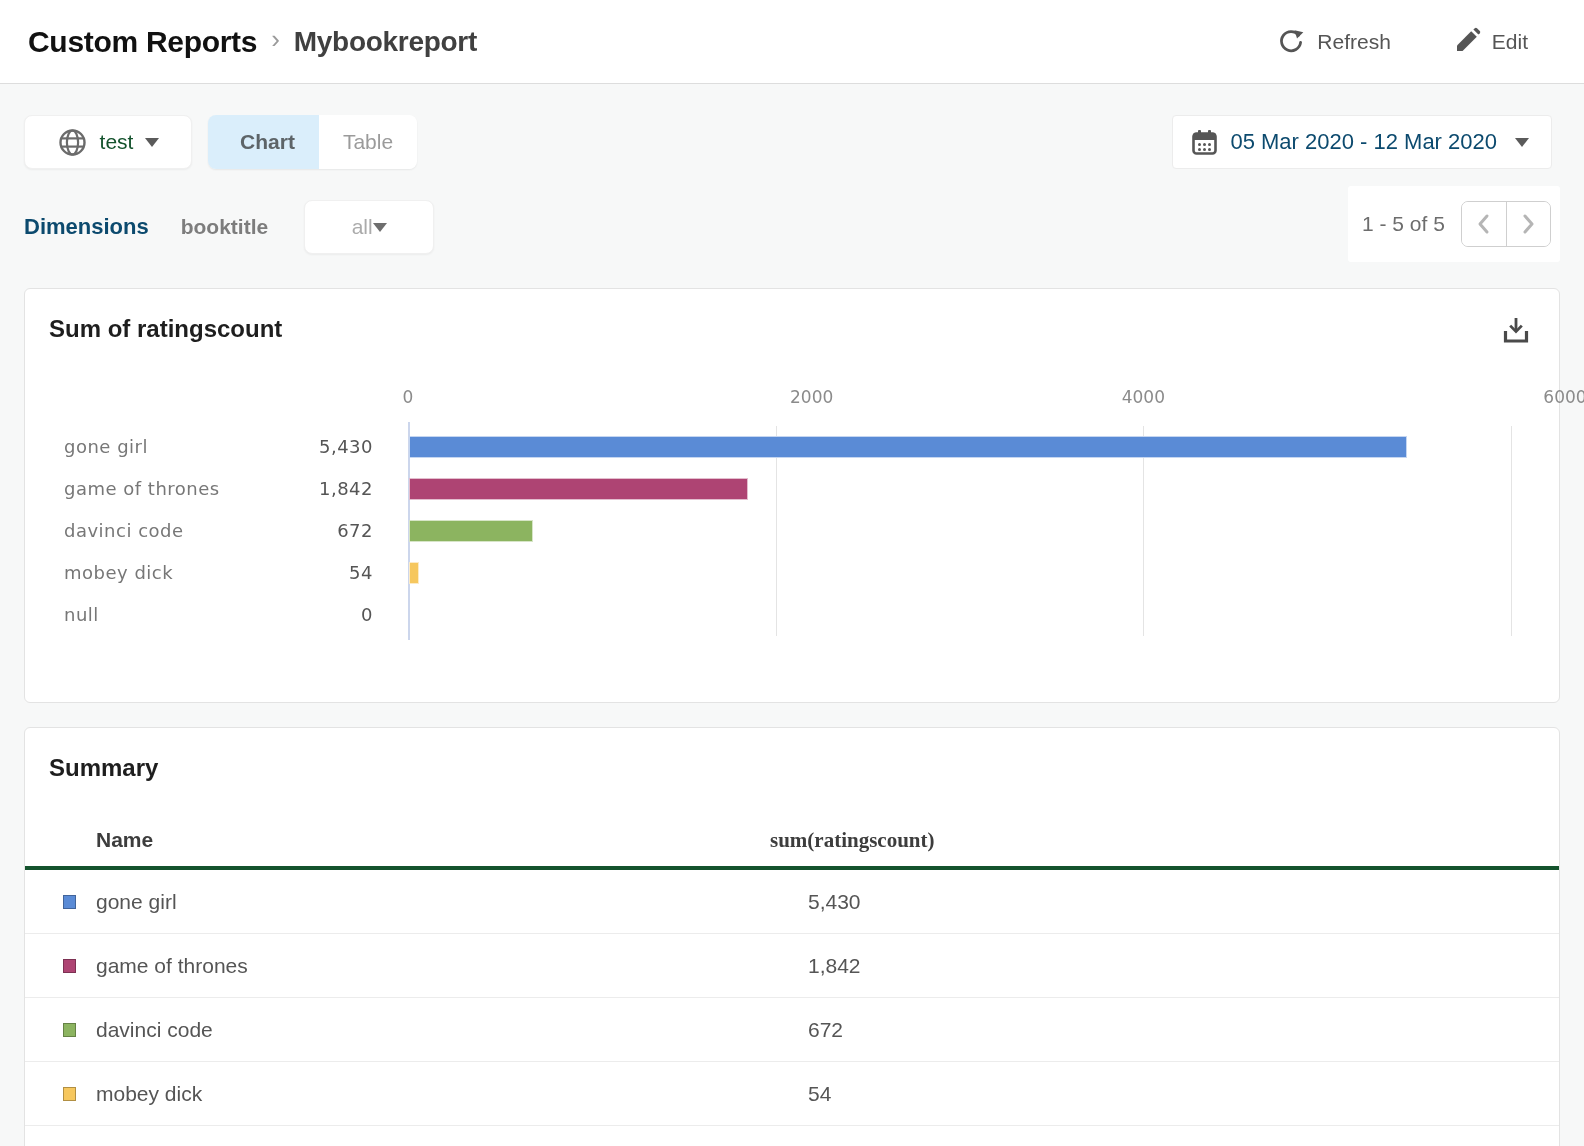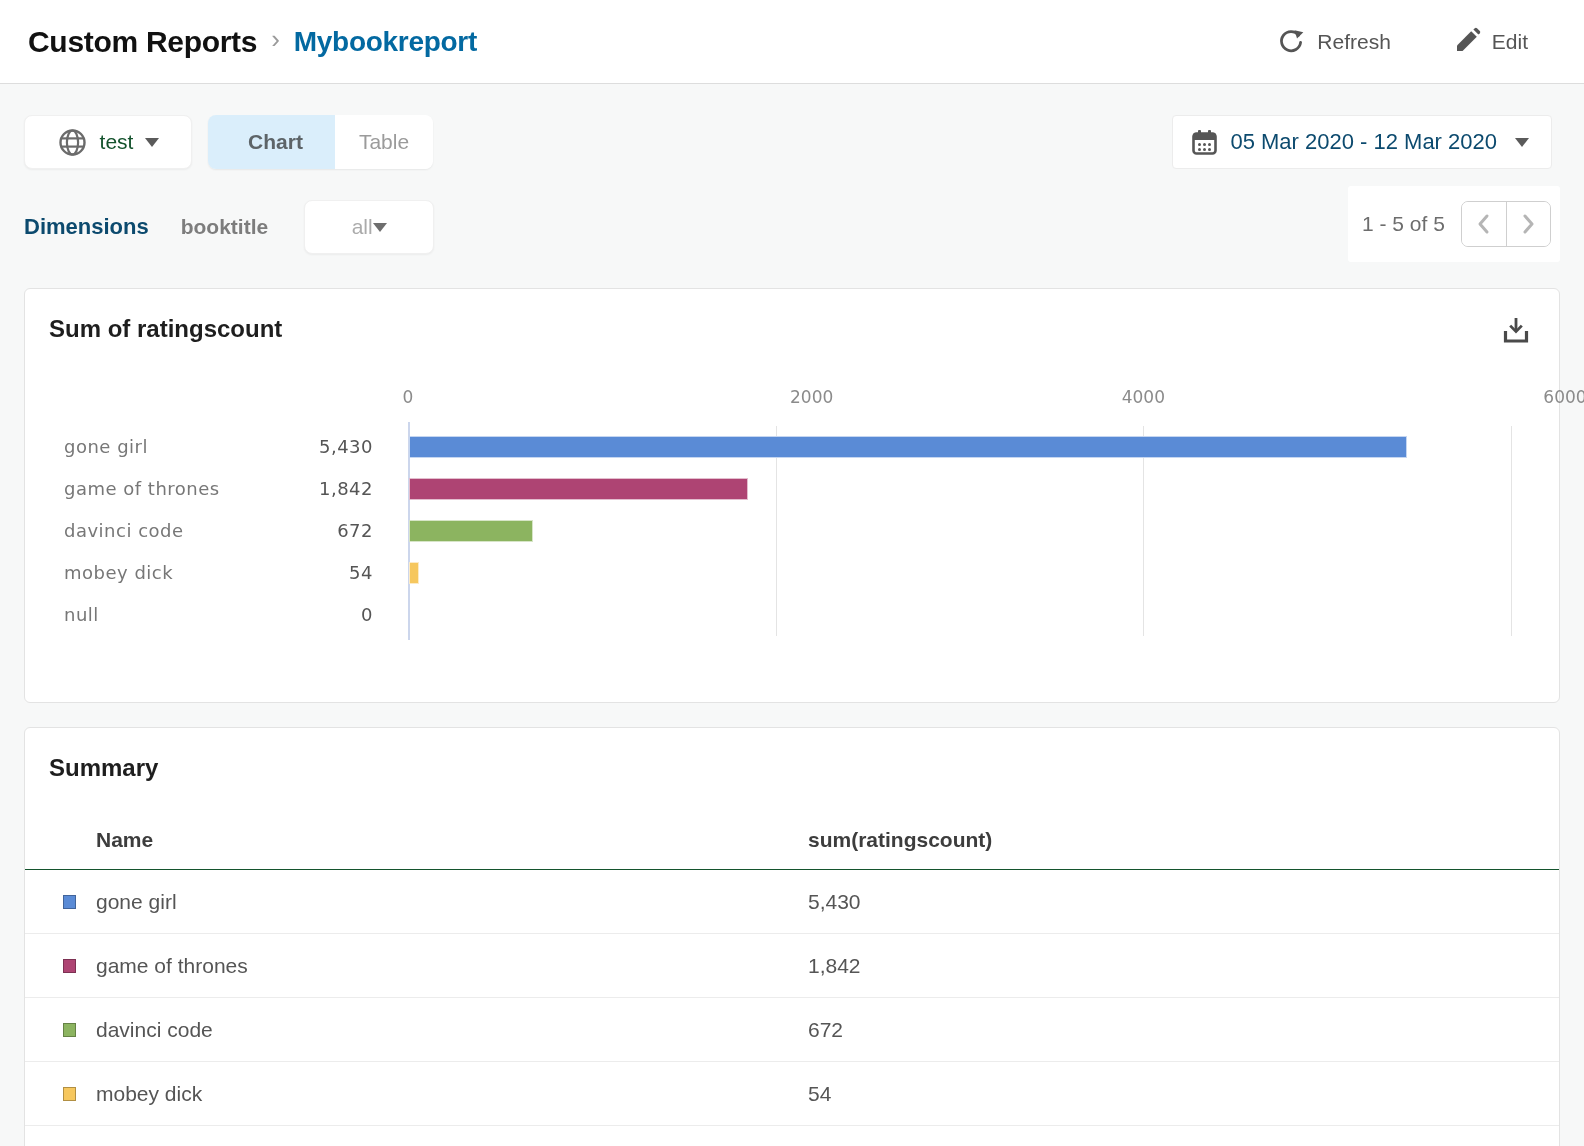--- a/index.html
+++ b/index.html
@@ -11,36 +11,36 @@
     position:relative;
   }
   
   .app-header {
     height:84px; background:#fff; border-bottom:1px solid #ddd;
     display:flex; align-items:center; padding:0 56px 0 28px;
   }
   .breadcrumb { display:flex; align-items:center; gap:14px; flex:1; }
   .crumb-root { font-size:30px; font-weight:700; color:#111; letter-spacing:-0.3px; }
   .crumb-sep  { font-size:26px; color:#9a9a9a; font-weight:400; padding-bottom:4px; }
-  .crumb-cur  { font-size:28px; font-weight:700; color:#0369a1; letter-spacing:-0.3px; }
+  .crumb-cur  { font-size:28px; font-weight:700; color:#404040; letter-spacing:-0.3px; }
   .hdr-btn { display:flex; align-items:center; gap:11px; font-size:21px; color:#555; cursor:pointer; }
   .hdr-btn + .hdr-btn { margin-left:60px; }
 
   
   .controls-row { margin:31px 24px 0 24px; display:flex; align-items:center; }
   .scope-box {
     width:168px; height:54px; background:#fff; border:1px solid #f0f0f0; border-radius:8px;
     box-shadow:0 1px 2px rgba(0,0,0,0.05);
     display:flex; align-items:center; justify-content:center; gap:12px; cursor:pointer;
   }
   .scope-label { font-size:21px; color:#14532d; }
   .caret { width:0; height:0; border-left:7px solid transparent; border-right:7px solid transparent; border-top:9px solid #5a5a5a; }
   .segmented { display:flex; margin-left:16px; border-radius:8px; box-shadow:0 1px 2px rgba(0,0,0,0.07); overflow:hidden; }
   .tab { height:54px; display:flex; align-items:center; justify-content:center; font-size:21px; cursor:pointer; }
-  .tab-chart { width:127px; background:#daeefb; color:#5d6468; font-weight:700;padding-left:8px; }
+  .tab-chart { width:111px; background:#daeefb; color:#5d6468; font-weight:700;padding-left:8px; }
   .tab-table { width:98px; background:#fff; color:#9b9b9b; font-weight:400; }
   .flex-spacer { flex:1; }
   .date-box {
     height:54px; background:#fff; border:1px solid #ececec; border-radius:4px;
     display:flex; align-items:center; gap:12px; padding:0 22px 0 18px; cursor:pointer;
     margin-right:8px;
   }
   .date-label { font-size:22px; color:#0c4a6e; }
   .date-box .caret { margin-left:6px; }
 
@@ -80,24 +80,24 @@
   .x-tick-label { position:absolute; top:98px; transform:translateX(-50%); font-size:17px; color:#8b8b8b; }
   .gridline { position:absolute; top:137px; height:210px; width:1px; background:#e4e4e4; }
   .gridline.axis-zero { background:#ccd6ec; top:133px; height:218px; width:2px; }
   .cat-label { position:absolute; left:39px; height:42px; line-height:42px; font-size:18px; color:#777; letter-spacing:0.5px; }
   .val-label { position:absolute; left:200px; width:148px; height:42px; line-height:42px; font-size:18px; color:#555; text-align:right; letter-spacing:0.5px; }
   .bar { position:absolute; height:22px; border:1px solid rgba(255,255,255,0.65); }
 
   
   .summary-card { top:727px; height:640px; }
   .summary-table { position:absolute; top:92px; left:0; right:0; }
-  .thead-row { position:relative; height:50px; border-bottom:1px solid #14532d; }
+  .thead-row { position:relative; height:50px; border-bottom:4px solid #14532d; }
   .th { position:absolute; font-size:21px; font-weight:700; color:#3d3d3d; top:8px; }
   .th-name { left:71px; }
-  .th-value { left:783px; }
+  .th-value { left:745px;font-family:Liberation Serif, serif; }
   .trow { position:relative; height:64px; border-bottom:1px solid #ececec; }
   .swatch { position:absolute; left:38px; top:25px; width:13px; height:14px; border:1px solid rgba(0,0,0,0.28); }
   .td-name { position:absolute; left:71px; top:0; line-height:64px; font-size:21px; color:#555; }
   .td-value { position:absolute; left:783px; top:0; line-height:64px; font-size:21px; color:#555; }
 
   .icon { display:inline-flex; }
 </style>
 </head>
 <body>
 

